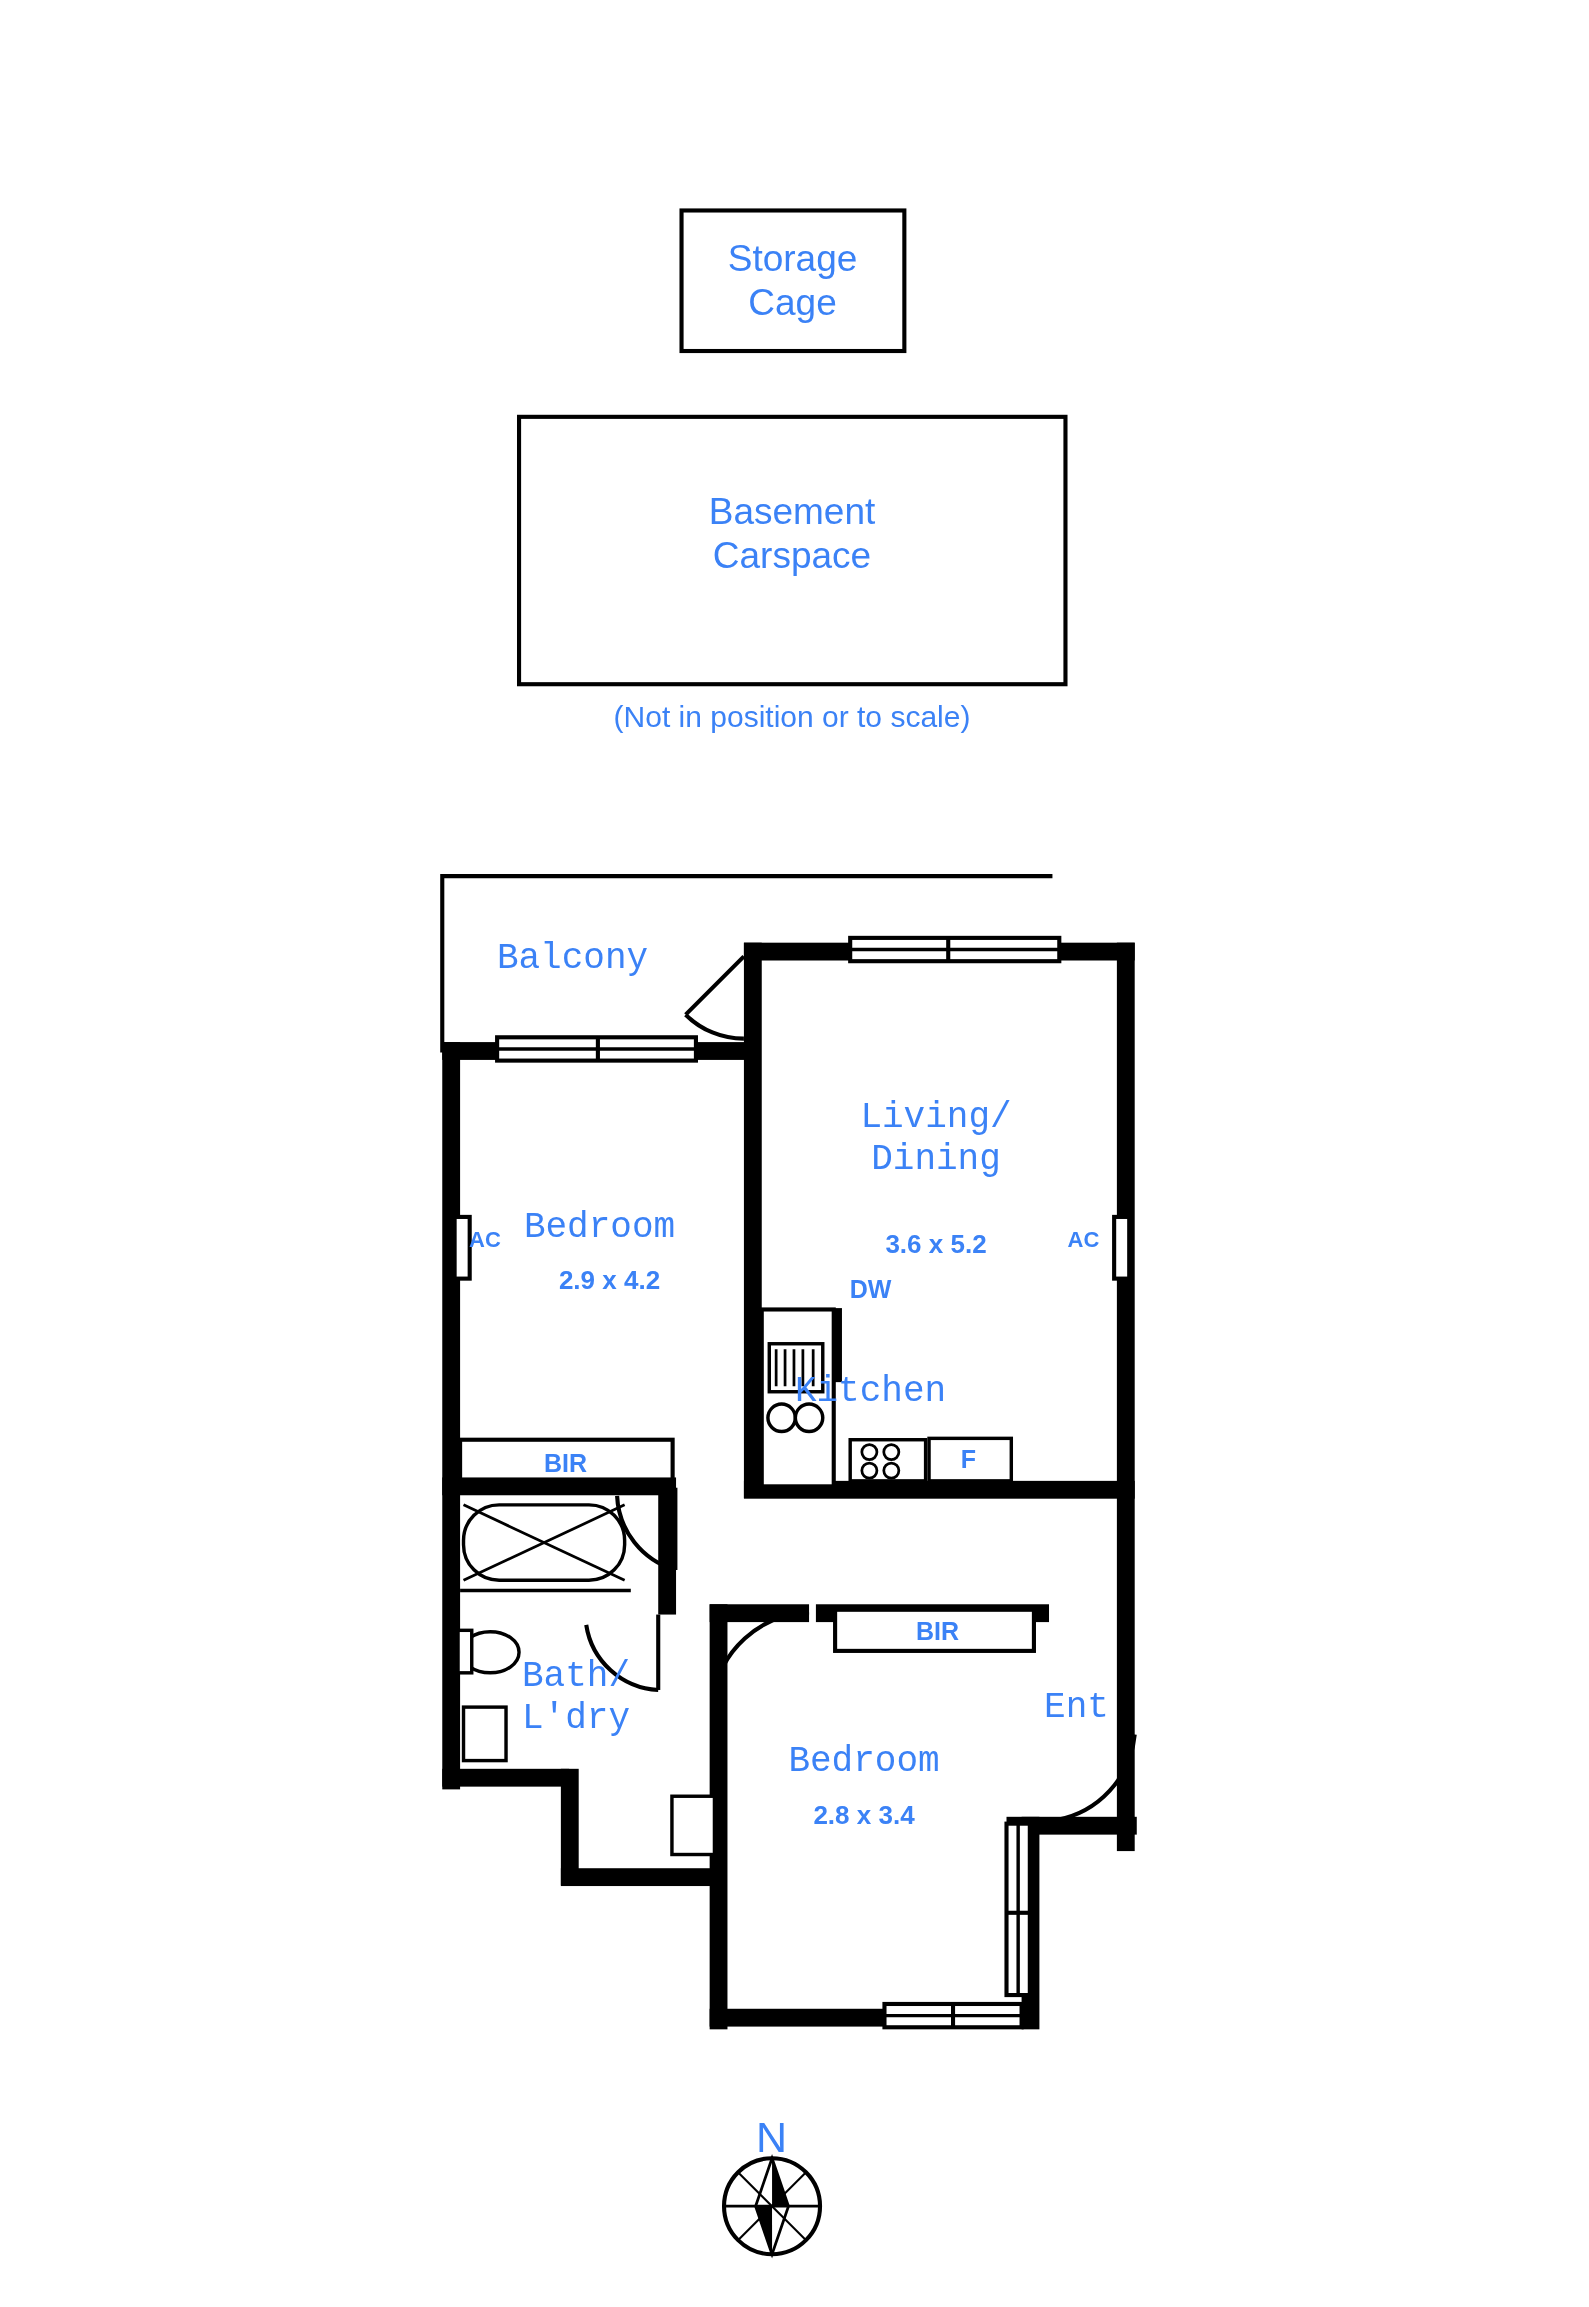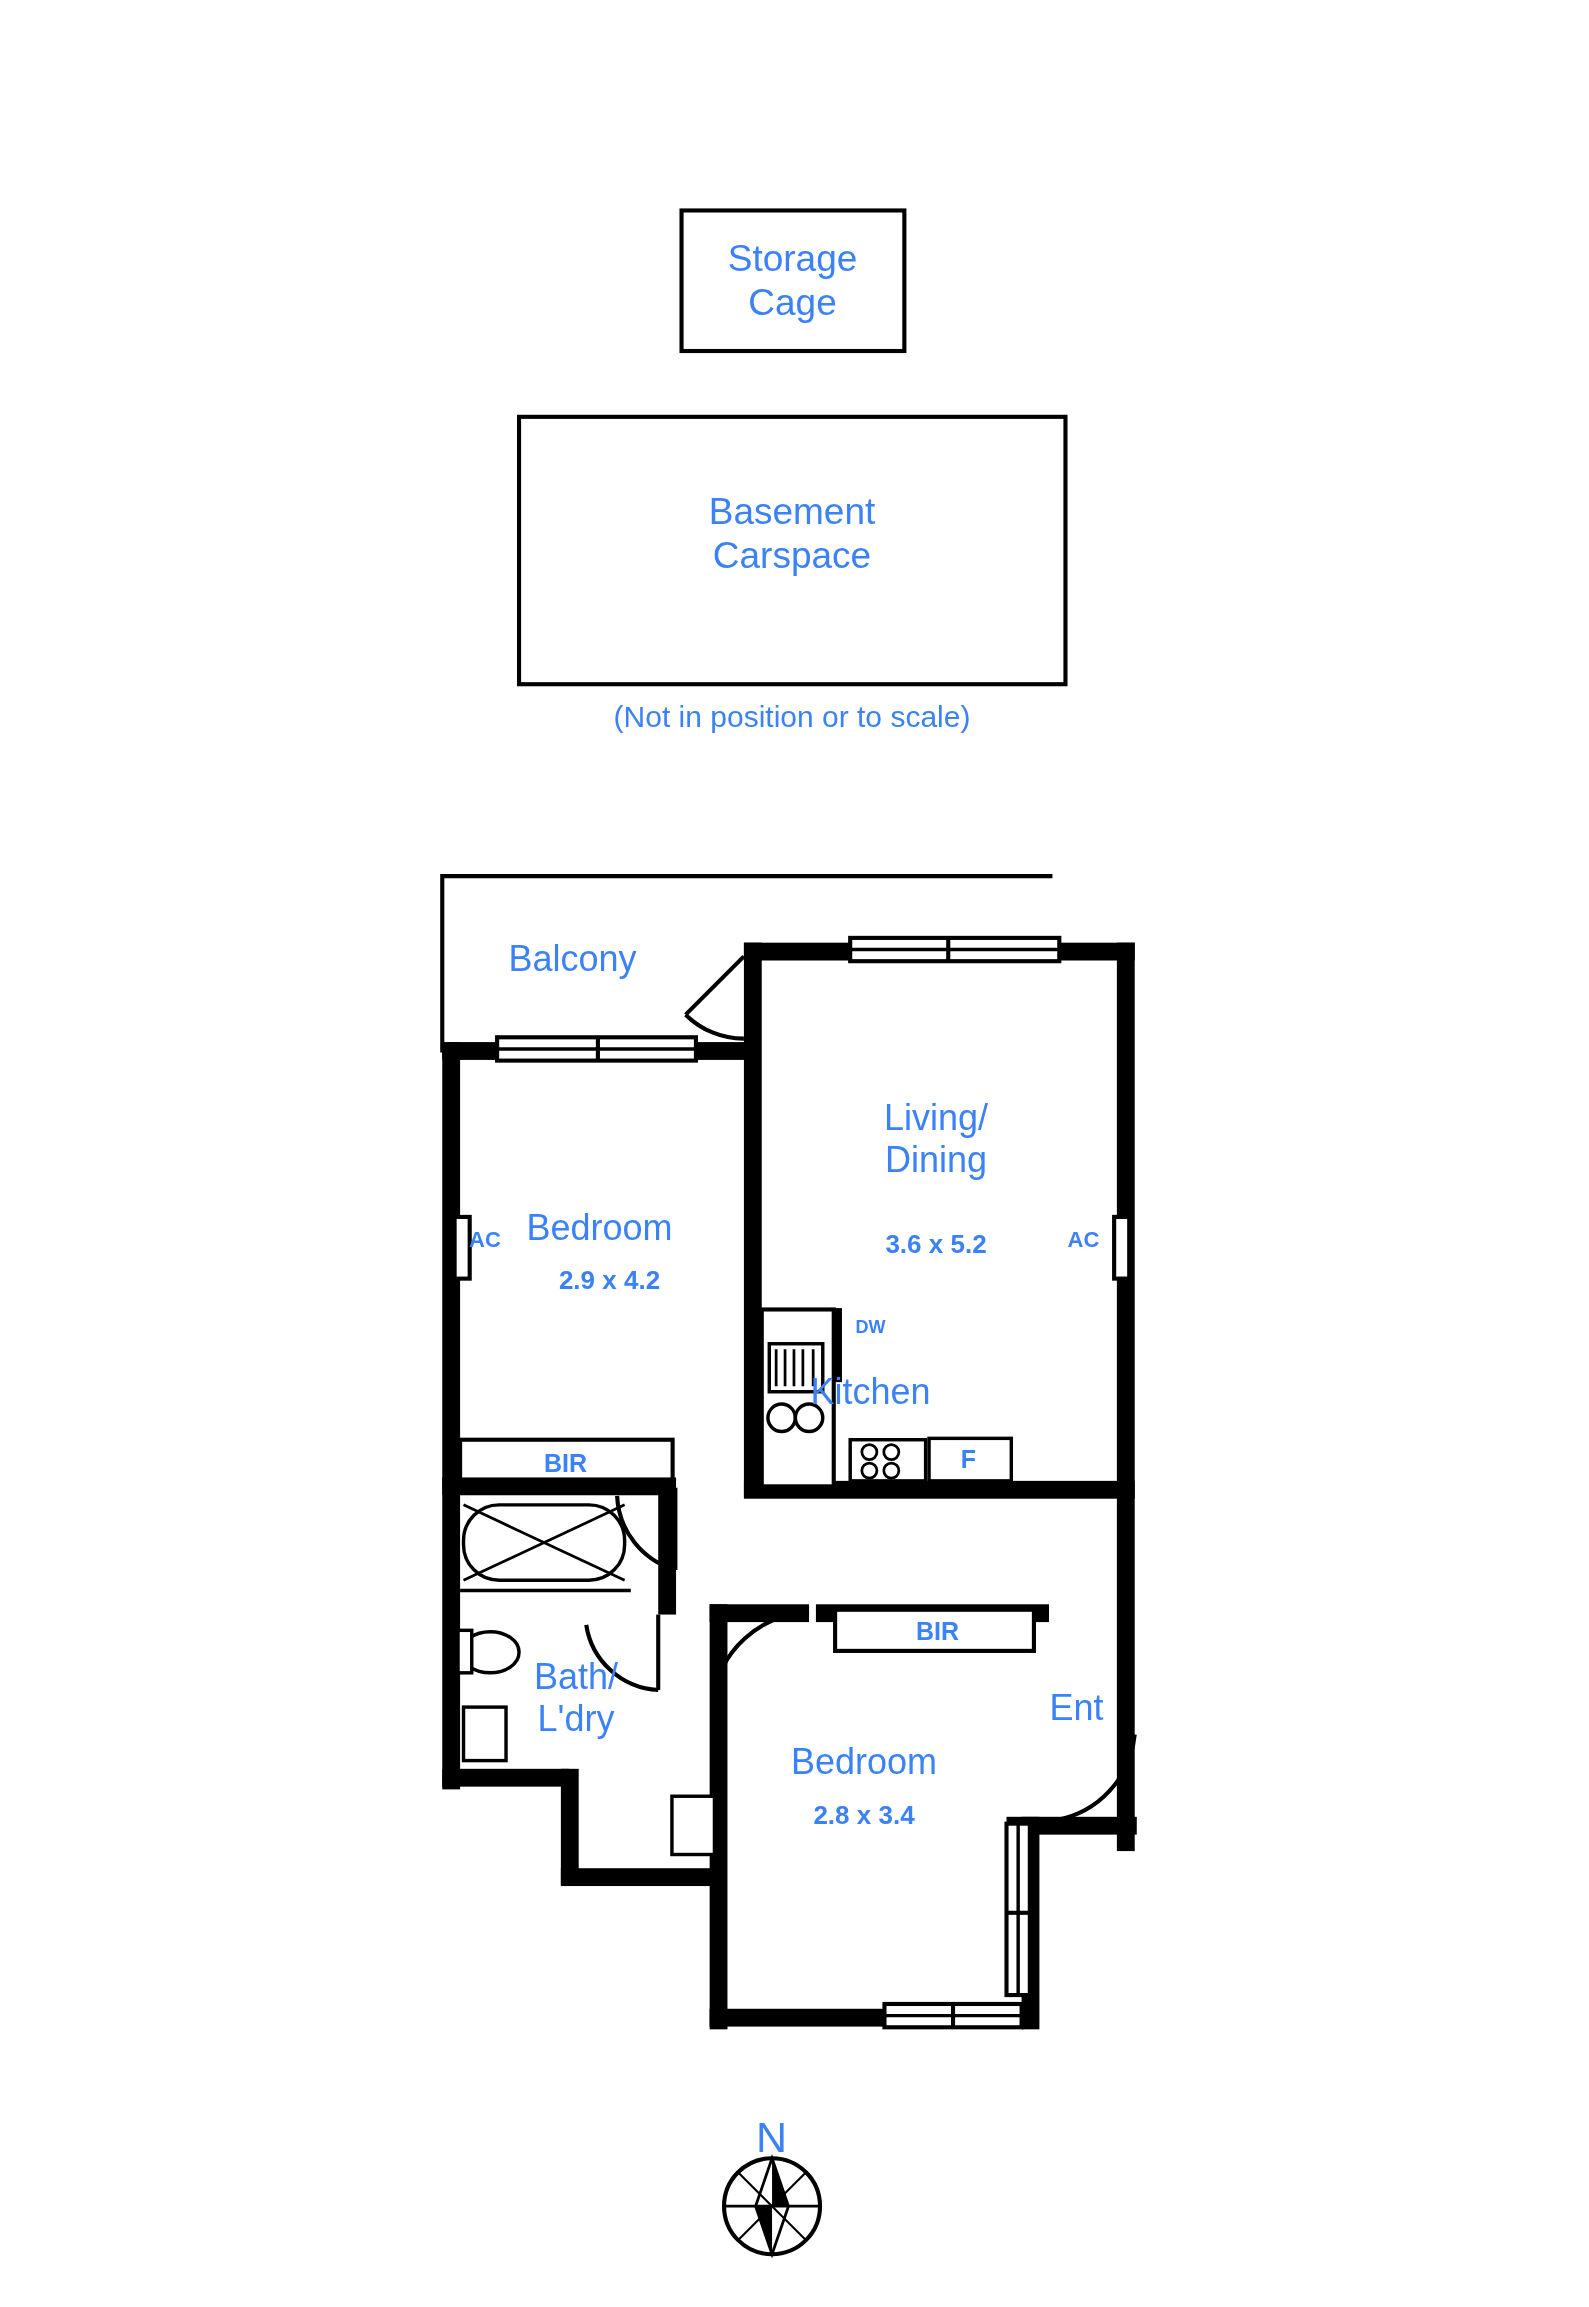--- a/index.html
+++ b/index.html
@@ -23,21 +23,21 @@
     height: 2307px;
   }
   .lbl {
     position: absolute;
     text-align: center;
     white-space: pre;
     line-height: 1.18;
     color: #3b82f6;
   }
   .lbl.big    { font-size: 37px; }
-  .lbl.room   { font-size: 36px; }
+  .lbl.room   { font-size: 36px; font-family: Liberation Mono, monospace; }
   .lbl.dim    { font-size: 26px; font-weight: bold; }
   .lbl.small  { font-size: 23px; font-weight: bold; }
   .lbl.note   { font-size: 30px; }
   .lbl.north  { font-size: 43px; }
 </style>
 </head>
 <body>
 
 <div id="plan">
 
@@ -199,21 +199,21 @@
 L'dry</div>
 
   <div class="lbl room" style="left:727px; top:1741px; width:274px;">Bedroom</div>
   <div class="lbl dim" style="left:727px; top:1800px; width:274px;text-align:center;">2.8 x 3.4</div>
 
   <div class="lbl room" style="left:1008px; top:1687px; width:137px;">Ent</div>
 
   <div class="lbl small" style="left:461px; top:1227px; width:48px; font-size:22px;">AC</div>
   <div class="lbl small" style="left:1056px; top:1227px; width:55px; font-size:22px;">AC</div>
 
-  <div class="lbl small" style="left:833px; top:1317px; width:75px; font-size:18px;">DW</div>
+  <div class="lbl small" style="left:833px; top:1275px; width:75px; font-size:25px;">DW</div>
 
   <div class="lbl small" style="left:934px; top:1445px; width:69px; font-size:25px;">F</div>
 
   <div class="lbl small" style="left:480px; top:1449px; width:171px; font-size:25px;">BIR</div>
 
   <div class="lbl small" style="left:852px; top:1617px; width:171px; font-size:25px;">BIR</div>
 
   <div class="lbl north" style="left:727px; top:2112px; width:89px;">N</div>
 
 </div>

